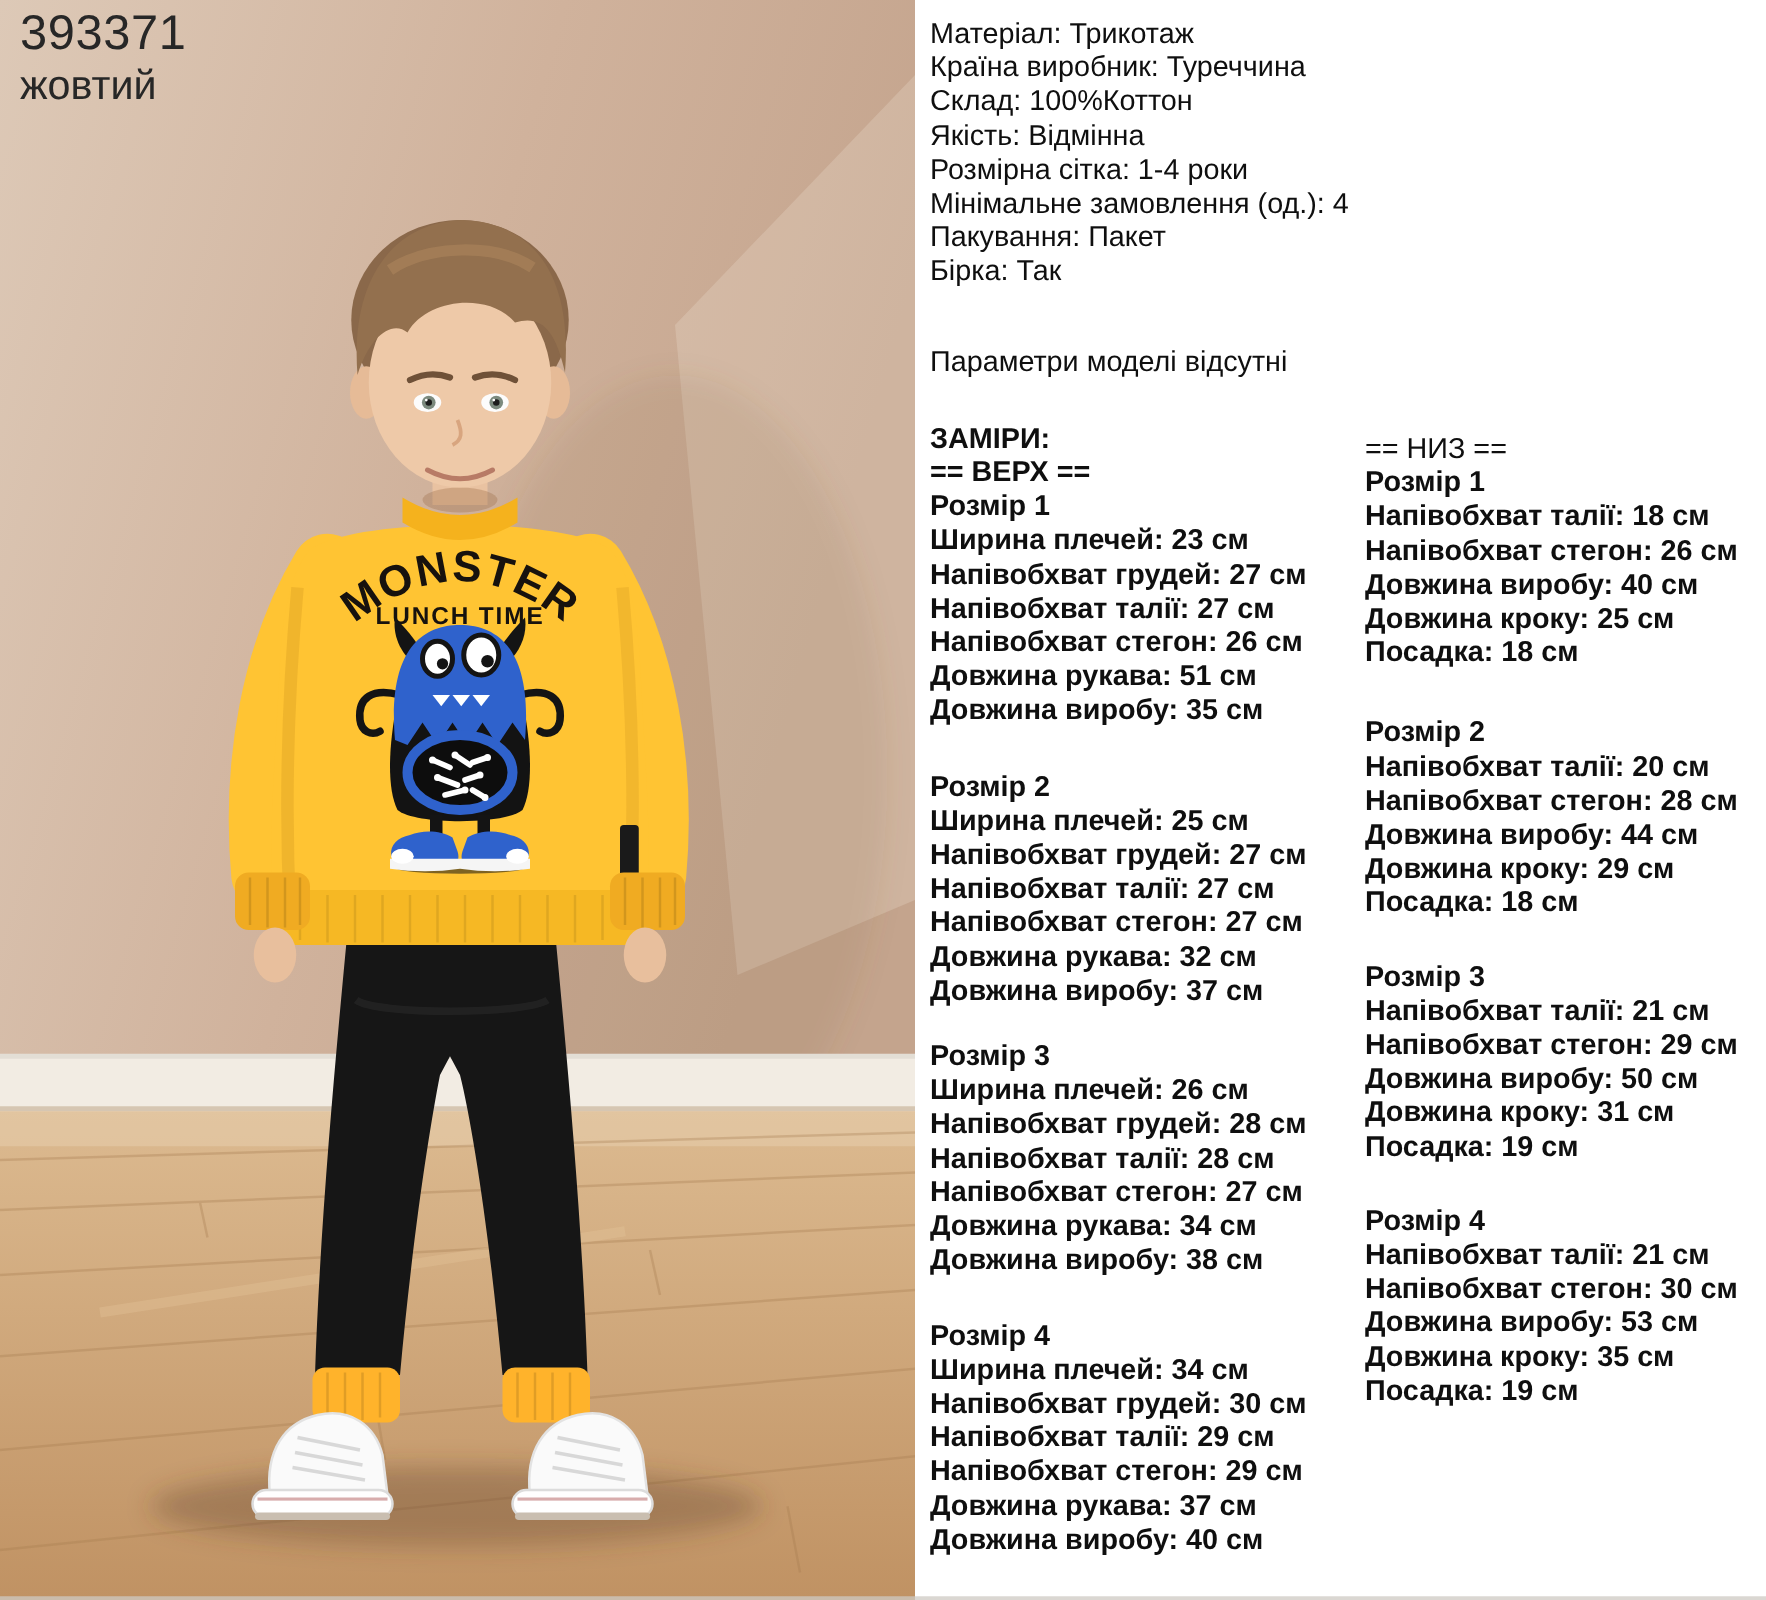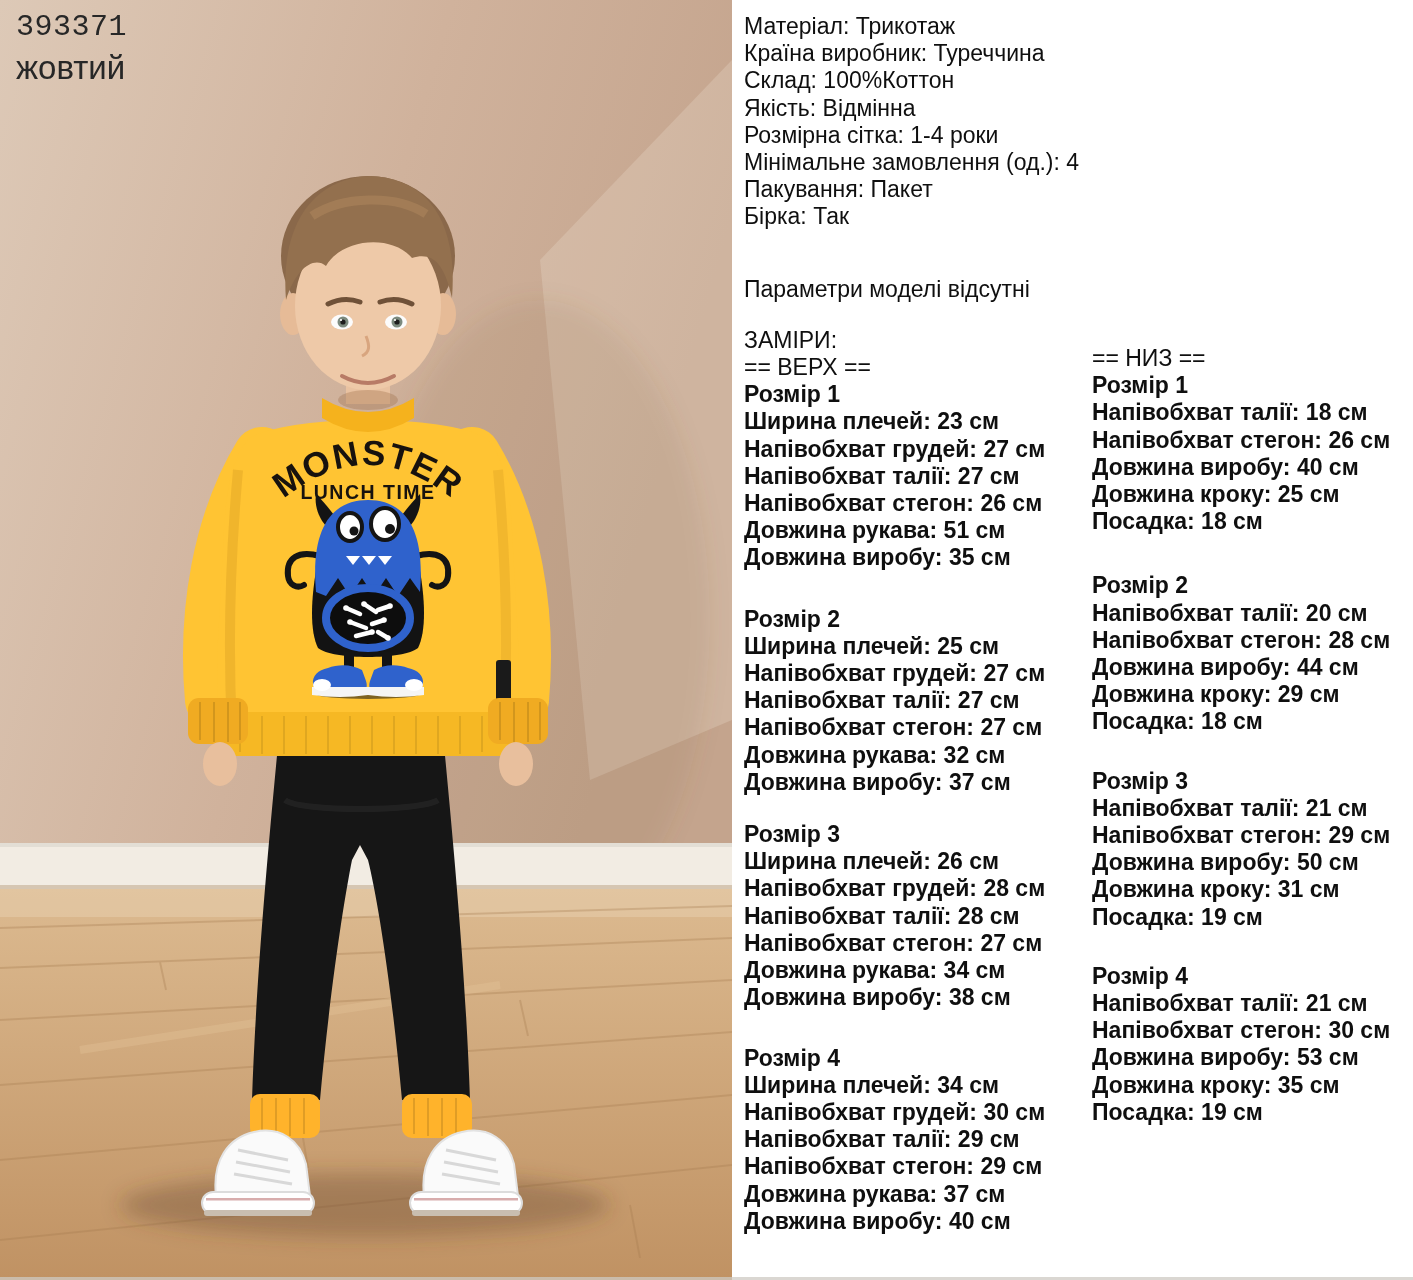--- a/index.html
+++ b/index.html
@@ -1,26 +1,26 @@
 <!DOCTYPE html>
 <html><head>
 <meta charset="utf-8">
 <style>
   html,body{margin:0;padding:0;background:#ffffff;}
   .page{position:relative;width:1413px;height:1280px;background:#ffffff;overflow:hidden;
         font-family:"Liberation Sans","DejaVu Sans",sans-serif;color:#0f0f0f;}
   .photo{position:absolute;left:0;top:0;width:732px;height:1280px;overflow:hidden;}
   .photo svg{display:block;}
   .overlay-ids{position:absolute;left:16px;top:6px;color:#272727;}
-  .overlay-sku{font-size:30px;line-height:42px;letter-spacing:0.5px;font-family:Liberation Mono, monospace;}
+  .overlay-sku{font-size:39px;line-height:42px;letter-spacing:0.5px;}
   .overlay-color{font-size:33px;line-height:40px;}
   .spec{position:absolute;left:744px;top:13px;width:360px;}
   .txt .line,.txt{font-size:23px;line-height:27.2px;white-space:nowrap;}
   .note{margin-top:45px;}
-  .hdr-block{margin-top:24px;}
+  .hdr-block{margin-top:34px;font-weight:bold;}
   .blk{margin-top:0;font-weight:bold;}
   .blk.m34{margin-top:34px;}
   .blk.m25{margin-top:25px;}
   .blk.m33{margin-top:33px;}
   .col2{position:absolute;left:1092px;top:345px;width:330px;}
   .col2 .blk.m37{margin-top:37px;}
   .col2 .blk.m32{margin-top:32px;}
   .bottom-edge{position:absolute;left:0;bottom:0;width:1413px;height:3px;background:#cdc9c3;opacity:.75;}
 </style>
 </head>

